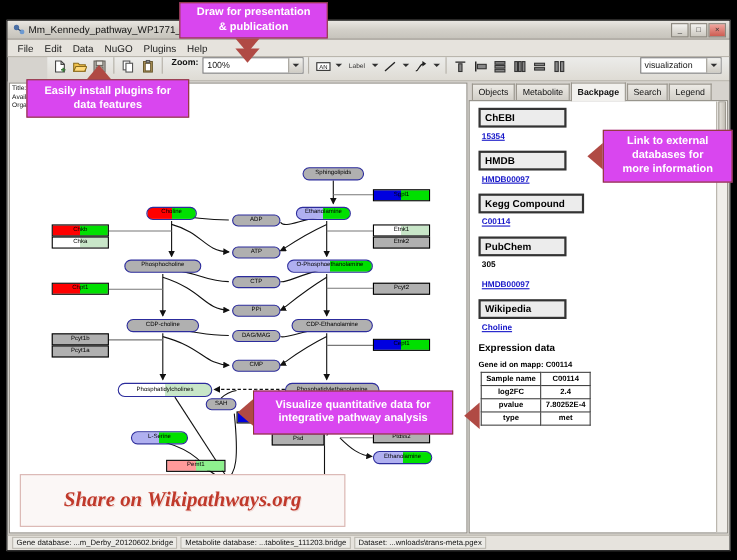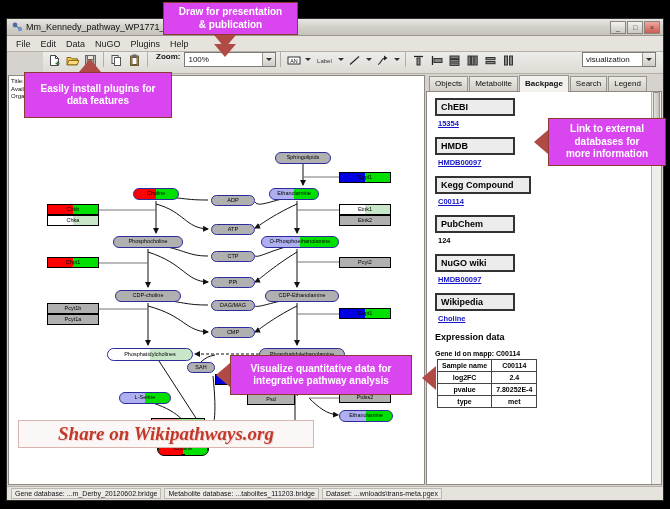--- a/index.html
+++ b/index.html
@@ -690,22 +690,21 @@
 
         <div id="backpage">
           <div id="bp-entries">
               <div class="bp-head">ChEBI</div>
               <a class="bp-link">15354</a>
               <div class="bp-head">HMDB</div>
               <a class="bp-link">HMDB00097</a>
               <div class="bp-head" style="width: 96px;">Kegg Compound</div>
               <a class="bp-link">C00114</a>
               <div class="bp-head">PubChem</div>
-              <a class="bp-plain">124</a>
-              <div class="bp-head">NuGO wiki</div>
+              <a class="bp-plain">305</a>
               <a class="bp-link">HMDB00097</a>
               <div class="bp-head">Wikipedia</div>
               <a class="bp-link">Choline</a>
             </div>
 
           <div class="bp-section">Expression data</div>
           <div class="bp-sub">Gene id on mapp: C00114</div>
           <table class="exprtab">
             <tbody id="expr-body">
                 <tr>
@@ -744,21 +743,21 @@
 
   <div class="callout" id="co-top" style="left:163px;top:2px;width:135px;height:33px">
       <div>
         <div>Draw for presentation</div>
         <div>&amp; publication</div>
       </div>
     </div>
   <div class="tail tail-down" style="left:214px;top:35px"></div>
   <div class="tail tail-down" style="left:214px;top:44px"></div>
 
-  <div class="callout" id="co-plugins" style="left:24px;top:72px;width:148px;height:46px">
+  <div class="callout" id="co-plugins" style="left:24px;top:72px;width:148px;height:35px">
       <div>
         <div>Easily install plugins for</div>
         <div>data features</div>
       </div>
     </div>
   <div class="tail tail-up" style="left:79px;top:59px"></div>
 
   <div class="callout" id="co-external" style="left:548px;top:118px;width:118px;height:48px">
       <div>
         <div>Link  to external</div>
@@ -770,15 +769,15 @@
   <div class="tail tail-left" style="left:422px;top:366px"></div>
 
   <div class="callout" id="co-visualize" style="left:230px;top:355px;width:182px;height:40px">
       <div>
         <div>Visualize quantitative data  for</div>
         <div>integrative pathway analysis</div>
       </div>
     </div>
   <div class="tail tail-left" style="left:216px;top:363px"></div>
 
-  <div id="share-banner" style="left:18px;top:420px;width:296px;height:28px">Share on Wikipathways.org</div>
+  <div id="share-banner" style="left:18px;top:431px;width:296px;height:48px">Share on Wikipathways.org</div>
 
 </div>
 
 </body></html>

